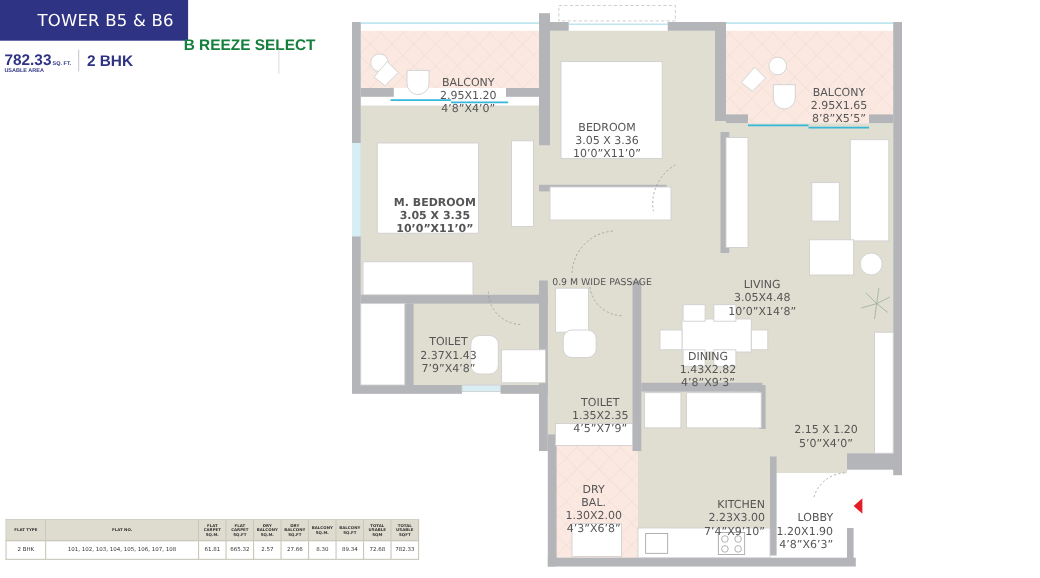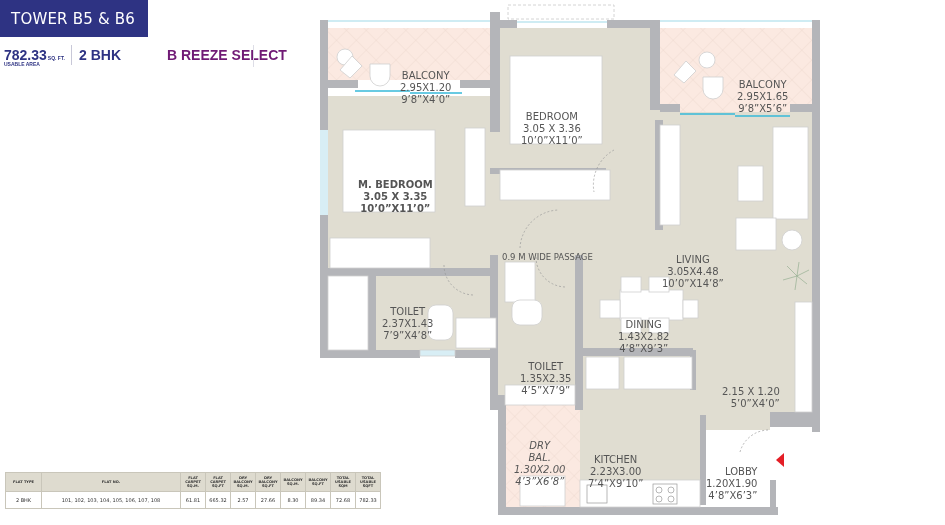--- a/index.html
+++ b/index.html
@@ -1,25 +1,25 @@
 <!DOCTYPE html>
 <html><head>
 <meta charset="utf-8">
 <style>
   html,body{margin:0;padding:0;background:#ffffff;}
   body{width:945px;height:525px;position:relative;overflow:hidden;font-family:"Liberation Sans",sans-serif;}
-  .hdr-band{position:absolute;left:0;top:0;width:148px;height:37px;background:#2e3383;display:flex;align-items:center;justify-content:flex-end;padding-right:13px;box-sizing:border-box;}
+  .hdr-band{position:absolute;left:0;top:0;width:171px;height:37px;background:#2e3383;display:flex;align-items:center;justify-content:flex-end;padding-right:13px;box-sizing:border-box;}
   .hdr-band span{color:#ffffff;font-family:"DejaVu Sans",sans-serif;font-size:15px;letter-spacing:0.2px;}
   .area-block{position:absolute;left:4px;top:47px;line-height:1;}
   .area-num{font-size:14px;font-weight:bold;color:#2e3383;}
   .area-unit{font-size:5px;font-weight:bold;color:#2e3383;margin-left:1px;}
   .area-sub{position:absolute;left:0;top:15px;font-size:5px;font-weight:bold;color:#2e3383;white-space:nowrap;}
   .sep{position:absolute;left:71px;top:45px;width:1px;height:20px;background:#c8c8d8;}
   .bhk{position:absolute;left:79px;top:47px;font-size:14px;font-weight:bold;color:#2e3383;}
-  .brand{position:absolute;left:167px;top:47px;font-size:14px;font-weight:bold;color:#701a75;}
+  .brand{position:absolute;left:167px;top:32px;font-size:14px;font-weight:bold;color:#15803d;}
   .brand-sep{position:absolute;left:253px;top:45px;width:1px;height:22px;background:#dddde6;}
 
   
   .ftable{position:absolute;left:5px;top:472px;border-collapse:collapse;font-family:"DejaVu Sans",sans-serif;}
   .ftable th{background:#dedbcf;border:1px solid #c9c6ba;font-size:3.6px;color:#333;font-weight:bold;height:18px;padding:0 1px;text-align:center;line-height:1.15;}
   .ftable td{border:1px solid #c9c6ba;font-size:5px;color:#333;height:16px;text-align:center;padding:0 2px;}
 
   
   .plan{position:absolute;left:0;top:0;width:945px;height:525px;}
   .lbl{position:absolute;font-family:"DejaVu Sans",sans-serif;font-size:10px;color:#555;text-align:center;line-height:12px;white-space:pre;}
@@ -152,53 +152,53 @@
     <path d="M740 452 a30 30 0 0 1 28 -22"></path>
   </g>
 
   <g stroke="#8aa888" stroke-width="0.6" fill="none">
     <path d="M797 276 l-10 -10 M797 276 l2 -14 M797 276 l12 -6 M797 276 l10 8 M797 276 l-2 14 M797 276 l-14 4"></path>
   </g>
 
 </svg>
 
 <div class="lbl" style="left:400px;top:46px;">
-  <span class="ln">BALCONY</span><span class="ln">2.95X1.20</span><span class="ln">9’8”X4’0”</span>
+  <span class="ln">BALCONY</span><span class="ln">2.95X1.20</span><span class="ln">4’8”X4’0”</span>
 </div>
 <div class="lbl" style="left:521px;top:87px;">
   <span class="ln">BEDROOM</span><span class="ln">3.05 X 3.36</span><span class="ln">10’0”X11’0”</span>
 </div>
 <div class="lbl" style="left:737px;top:55px;">
-  <span class="ln">BALCONY</span><span class="ln">2.95X1.65</span><span class="ln">9’8”X5’6”</span>
+  <span class="ln">BALCONY</span><span class="ln">2.95X1.65</span><span class="ln">8’8”X5’5”</span>
 </div>
 <div class="lbl" style="left:358px;top:155px;font-weight:bold;">
   <span class="ln">M. BEDROOM</span><span class="ln">3.05 X 3.35</span><span class="ln">10’0”X11’0”</span>
 </div>
 <div class="lbl" style="left:502px;top:227px;font-size:8.5px;text-align:right;">
   <span class="ln">0.9 M WIDE PASSAGE</span>
 </div>
 <div class="lbl" style="left:662px;top:230px;">
   <span class="ln">LIVING</span><span class="ln">3.05X4.48</span><span class="ln">10’0”X14’8”</span>
 </div>
 <div class="lbl" style="left:382px;top:282px;">
   <span class="ln">TOILET</span><span class="ln">2.37X1.43</span><span class="ln">7’9”X4’8”</span>
 </div>
 <div class="lbl" style="left:520px;top:337px;">
   <span class="ln">TOILET</span><span class="ln">1.35X2.35</span><span class="ln">4’5”X7’9”</span>
 </div>
 <div class="lbl" style="left:618px;top:295px;">
   <span class="ln">DINING</span><span class="ln">1.43X2.82</span><span class="ln">4’8”X9’3”</span>
 </div>
-<div class="lbl" style="left:722px;top:362px;text-align:right;">
+<div class="lbl" style="left:722px;top:362px;">
   <span class="ln">2.15 X 1.20</span><span class="ln">5’0”X4’0”</span>
 </div>
-<div class="lbl" style="left:514px;top:416px;font-style:italic;">
+<div class="lbl" style="left:514px;top:416px;">
   <span class="ln">DRY</span><span class="ln">BAL.</span><span class="ln">1.30X2.00</span><span class="ln">4’3”X6’8”</span>
 </div>
-<div class="lbl" style="left:588px;top:430px;">
+<div class="lbl" style="left:640px;top:430px;text-align:right;">
   <span class="ln">KITCHEN</span><span class="ln">2.23X3.00</span><span class="ln">7’4”X9’10”</span>
 </div>
 <div class="lbl" style="left:706px;top:442px;text-align:right;">
   <span class="ln">LOBBY</span><span class="ln">1.20X1.90</span><span class="ln">4’8”X6’3”</span>
 </div>
 
 <div class="marker"></div>
 
 <table class="ftable">
   <thead>

